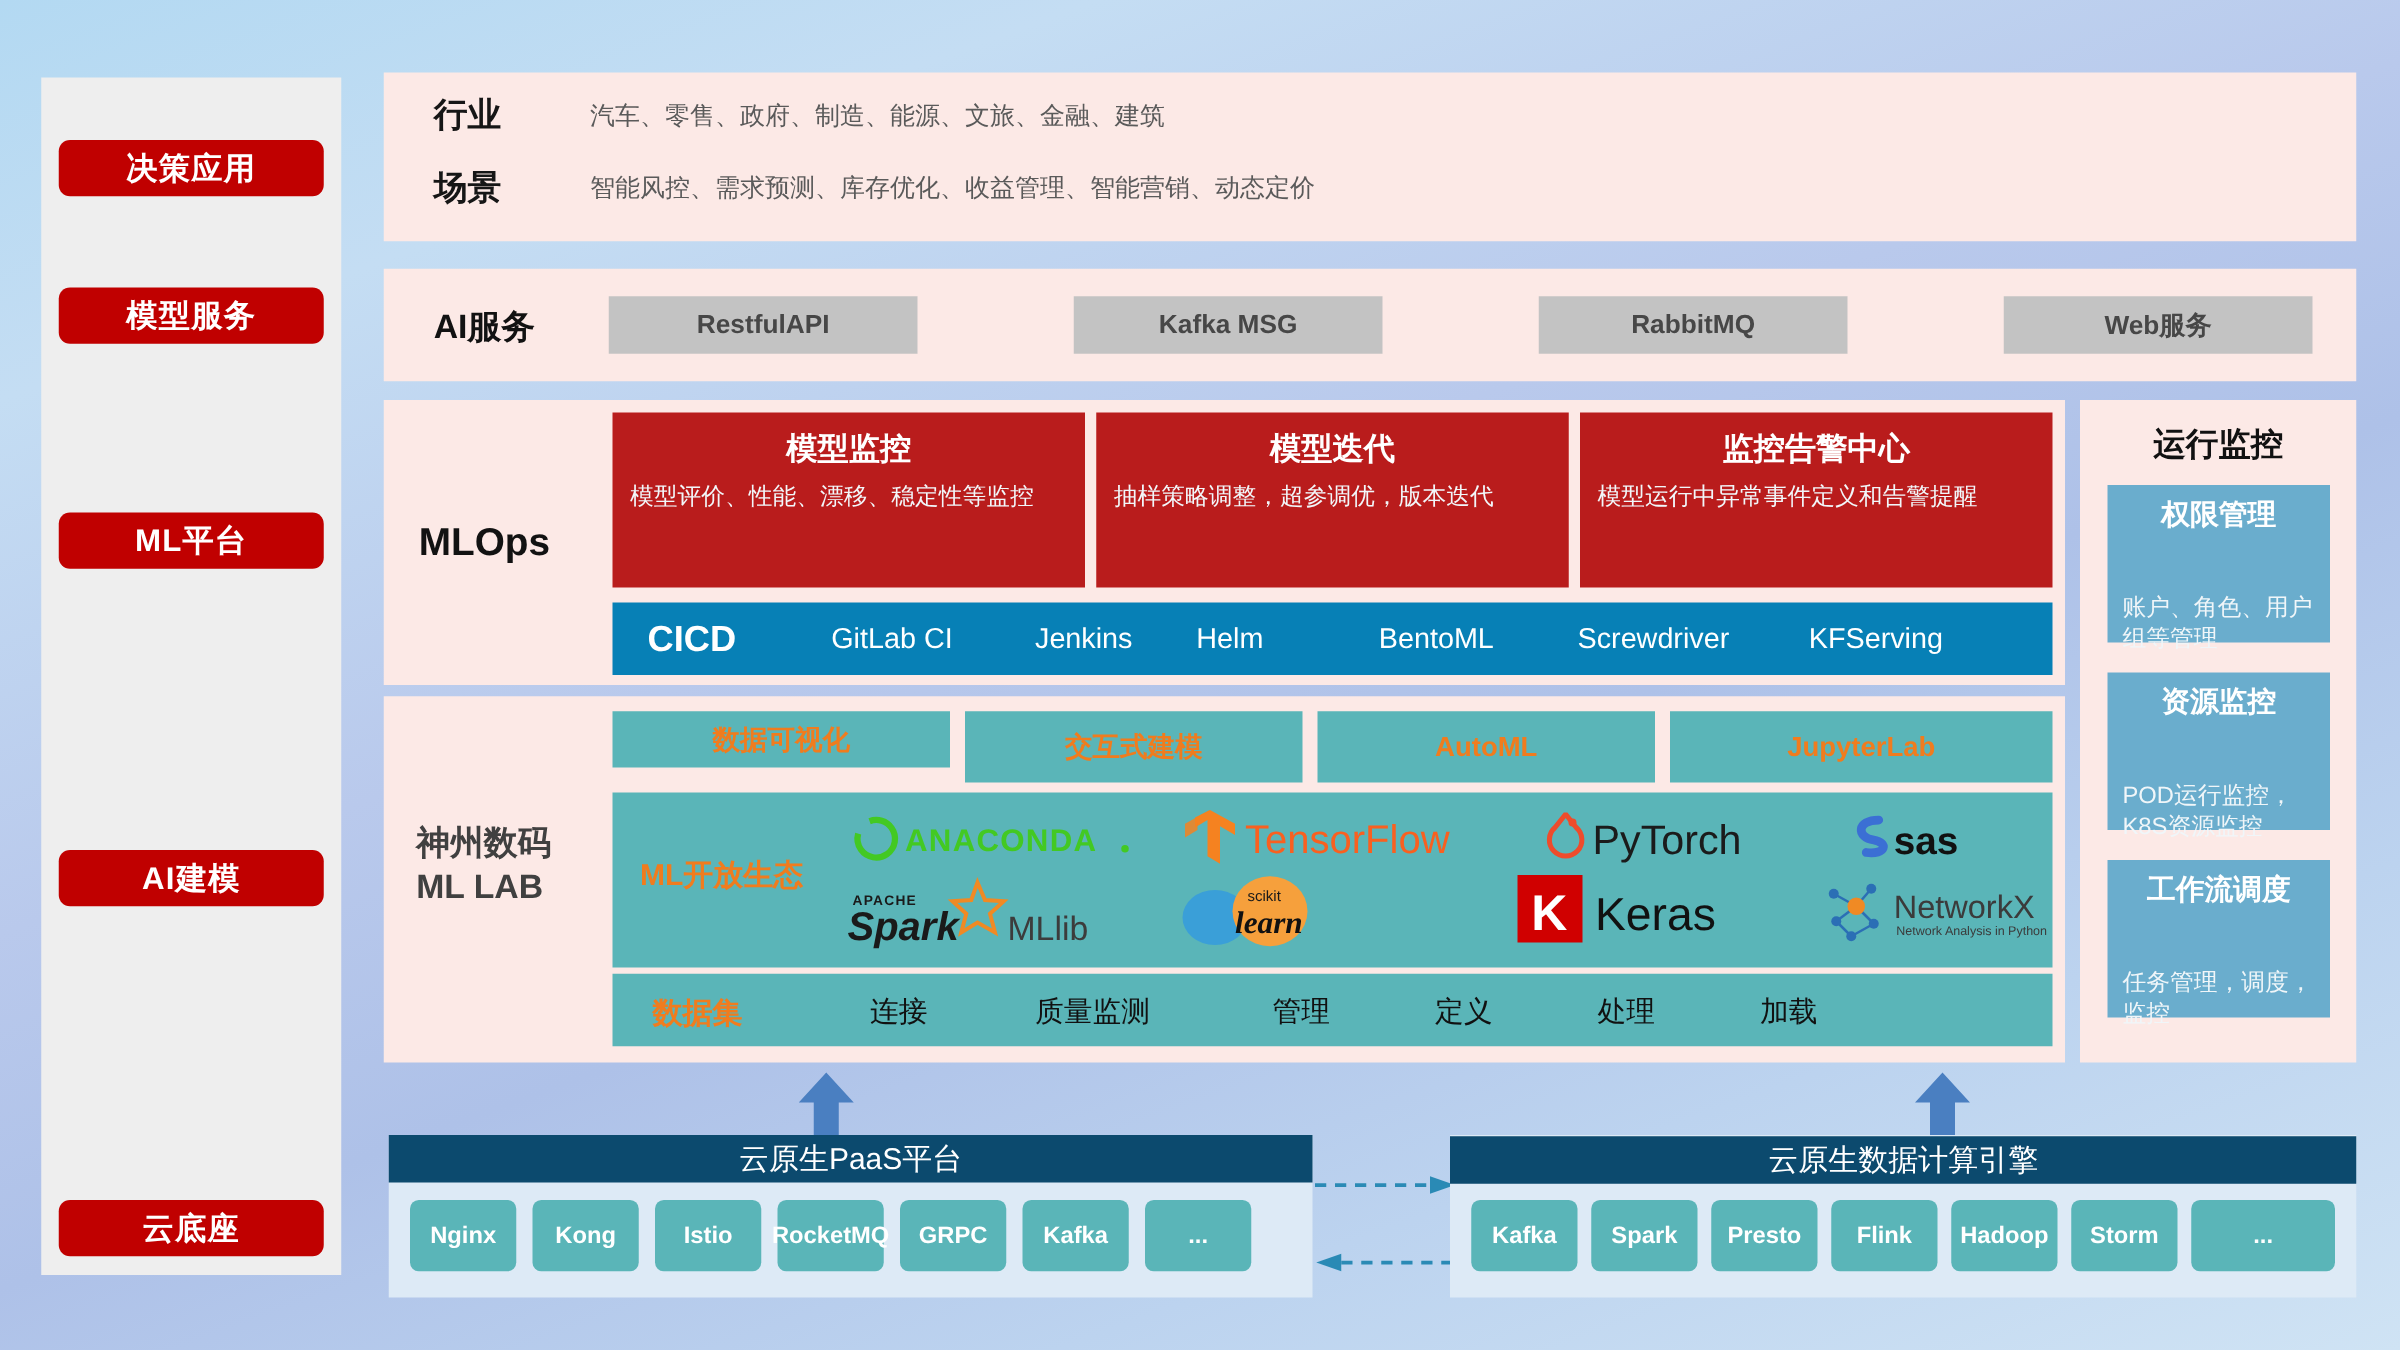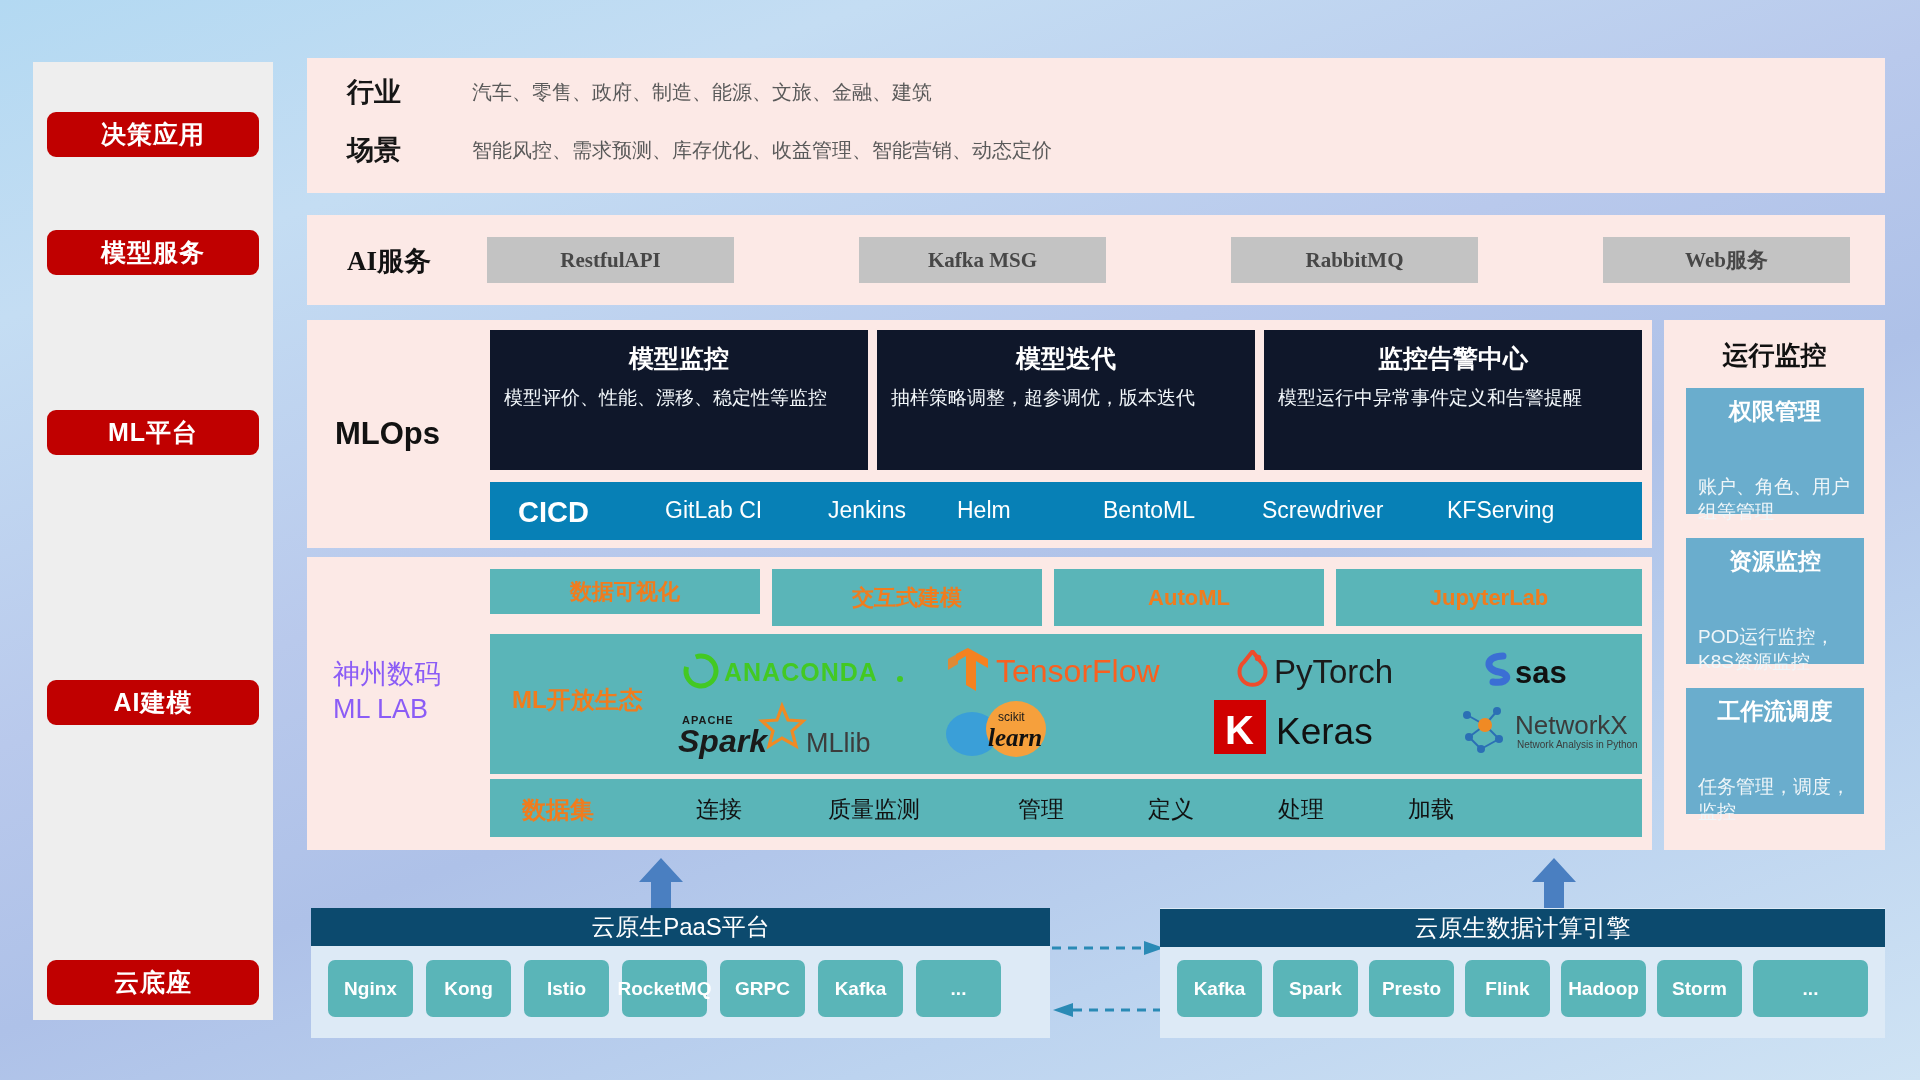--- a/index.html
+++ b/index.html
@@ -23,36 +23,36 @@
   .row-line{position:absolute;display:flex;align-items:center;}
   .row-key{font-size:27px;font-weight:bold;color:#161616;width:125px;}
   .row-val{font-size:20px;color:#5a5a5a;white-space:nowrap;}
 
   
   .sec-label{position:absolute;font-size:27px;font-weight:bold;color:#121212;}
   .gray-box{position:absolute;background:#c3c3c3;display:flex;align-items:center;justify-content:center;
      font-size:21px;font-weight:bold;color:#474747;}
 
   
-  .blue-card{position:absolute;background:#0f172a;color:#fff;box-sizing:border-box;padding:12px 14px 8px 14px;}
+  .blue-card{position:absolute;background:#b91c1c;color:#fff;box-sizing:border-box;padding:12px 14px 8px 14px;}
   .blue-card .bc-title{font-size:25px;font-weight:bold;text-align:center;margin-bottom:10px;}
   .blue-card .bc-desc{font-size:19px;line-height:1.35;color:#f2f7fa;}
   .cicd-bar{position:absolute;background:#0780b6;overflow:hidden;}
   .cicd-cell{position:absolute;top:14px;color:#fff;font-size:23px;line-height:1.25;}
   .cicd-cell.lead{font-size:29px;font-weight:bold;top:12px;}
 
   
   .teal-box{position:absolute;background:#5ab5b8;display:flex;align-items:center;justify-content:center;
     color:#f07c1e;font-size:22px;font-weight:bold;}
   .eco{position:absolute;background:#5ab5b8;}
   .eco-label{position:absolute;left:22px;top:50px;color:#f07c1e;font-size:24px;font-weight:bold;}
   .ds-bar{position:absolute;background:#5ab5b8;}
   .ds-cell{position:absolute;font-size:23px;color:#111;}
   .ds-cell.lead{color:#f07c1e;font-weight:bold;font-size:24px;}
-  .mllab-name{position:absolute;font-size:27px;font-weight:normal;color:#8b5cf6;line-height:1.28;}
+  .mllab-name{position:absolute;font-size:27px;font-weight:bold;color:#404040;line-height:1.28;}
 
   
   .mon-title{position:absolute;font-size:26px;font-weight:bold;color:#111;width:100%;text-align:center;}
   .mon-card{position:absolute;background:#6aadcd;color:#fff;box-sizing:border-box;padding:8px 12px;}
   .mon-card .mc-title{font-size:23px;font-weight:bold;text-align:center;margin-bottom:5px;}
   .mon-card .mc-desc{font-size:19px;line-height:1.3;color:#f0f6f9;margin-top:48px;}
 
   
   .plat{position:absolute;background:#ddeaf6;}
   .plat-head{position:absolute;background:#0c4a6e;color:#fff;display:flex;align-items:center;justify-content:center;
@@ -81,21 +81,21 @@
     <div class="row-line" style="left:40px;top:16px;">
       <span class="row-key">行业</span>
       <span class="row-val">汽车、零售、政府、制造、能源、文旅、金融、建筑</span>
     </div>
     <div class="row-line" style="left:40px;top:74px;">
       <span class="row-key">场景</span>
       <span class="row-val">智能风控、需求预测、库存优化、收益管理、智能营销、动态定价</span>
     </div>
   </div>
 
-  <div class="band" style="left:307px;top:215px;width:1578px;height:90px;font-family:Liberation Serif, serif;">
+  <div class="band" style="left:307px;top:215px;width:1578px;height:90px;">
     <div class="sec-label" style="left:40px;top:28px;">AI服务</div>
     <div class="gray-box" style="left:180px;top:22px;width:247px;height:46px;">RestfulAPI</div>
     <div class="gray-box" style="left:552px;top:22px;width:247px;height:46px;">Kafka MSG</div>
     <div class="gray-box" style="left:924px;top:22px;width:247px;height:46px;">RabbitMQ</div>
     <div class="gray-box" style="left:1296px;top:22px;width:247px;height:46px;">Web服务</div>
   </div>
 
   <div class="band" style="left:307px;top:320px;width:1345px;height:228px;">
     <div class="sec-label" style="left:28px;top:96px;font-size:31px;">MLOps</div>
 

